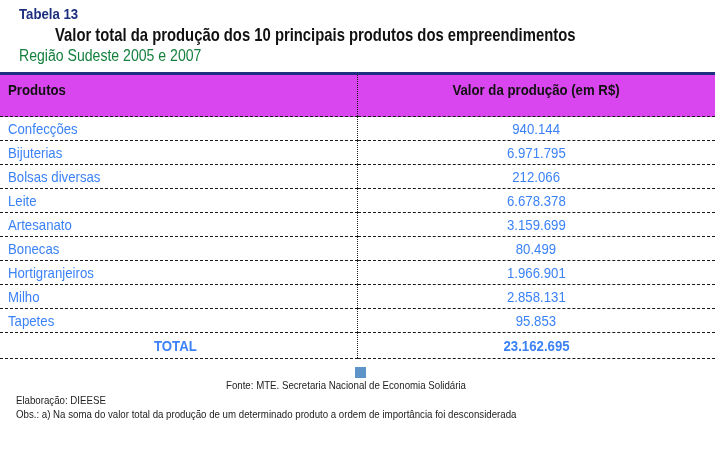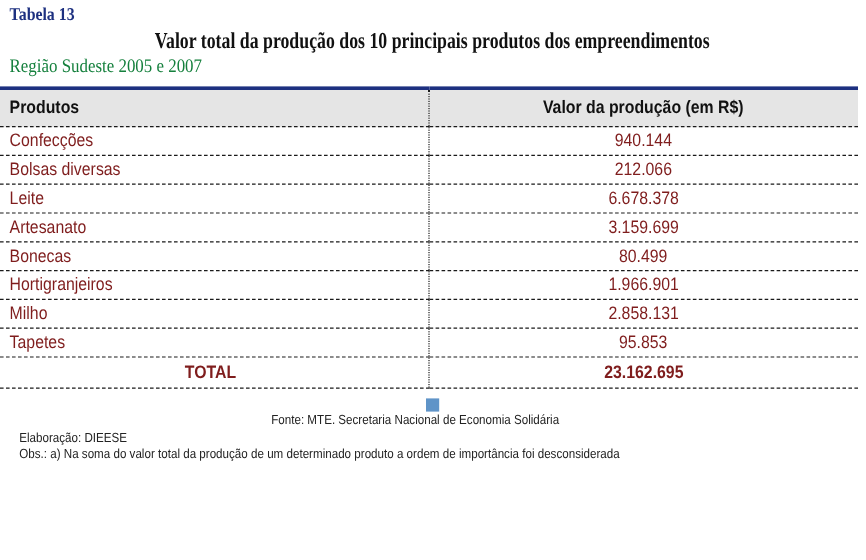--- a/index.html
+++ b/index.html
@@ -10,21 +10,21 @@
     color: #141414;
     overflow: hidden;
   }
   .page { position: relative; width: 722px; height: 467px; }
 
   
   .cx  { display: inline-block; transform: scaleX(0.78); transform-origin: 0 50%; white-space: nowrap; }
   .cx9 { display: inline-block; transform: scaleX(0.88); transform-origin: 0 50%; white-space: nowrap; }
   .cxc { display: inline-block; transform: scaleX(0.88); white-space: nowrap; } 
 
-  .head-block { padding: 4px 0 0 8px; font-family: Liberation Serif, serif; }
+  .head-block { padding: 4px 0 0 19px; }
   .table-label {
     color: #1d3080;
     font-size: 15px; font-weight: bold;
     line-height: 19px;
   }
   .doc-title {
     margin: 1px 0 0 0;
     font-size: 19px; font-weight: bold;
     line-height: 22px;
     color: #111111;
@@ -37,38 +37,38 @@
     color: #15803d;
   }
 
   table.data {
     margin-top: 7px;
     width: 715px;
     border-collapse: collapse;
     table-layout: fixed;
   }
   table.data thead th {
-    background: #e5e5e5;
+    background: #d946ef;
     border-top: 3px solid #1d3080;
     border-bottom: 1px dashed #1a1a1a;
     font-size: 15px; font-weight: bold;
-    padding: 6px 8px 7px 8px;
+    padding: 6px 8px 18px 8px;
     color: #111111;
   }
   table.data th.c1, table.data td.c1 { text-align: left; }
   table.data th.c2, table.data td.c2 {
     text-align: center;
     border-left: 1px dotted #1a1a1a;
   }
   table.data tbody td {
     font-size: 15px;
     padding: 3px 8px;
     border-bottom: 1px dashed #1a1a1a;
     line-height: 17px;
-    color: #7f1d1d;
+    color: #3b82f6;
   }
   table.data tr.total-row td { font-weight: bold; padding: 4px 8px; text-align: center; }
 
   .footnotes {
     margin: 8px 0 0 2px;
     font-size: 11px;
     line-height: 14.5px;
     color: #222222;
   }
   .fonte-line { display: flex; align-items: center; flex-direction: column; }
@@ -100,20 +100,24 @@
     <thead>
       <tr>
         <th class="c1"><span class="cx9">Produtos</span></th>
         <th class="c2"><span class="cxc">Valor da produção (em R$)</span></th>
       </tr>
     </thead>
     <tbody>
       <tr>
         <td class="c1"><span class="cx9">Confecções</span></td>
         <td class="c2"><span class="cxc">940.144</span></td>
+      </tr>
+      <tr>
+        <td class="c1"><span class="cx9">Bijuterias</span></td>
+        <td class="c2"><span class="cxc">6.971.795</span></td>
       </tr>
       <tr>
         <td class="c1"><span class="cx9">Bolsas diversas</span></td>
         <td class="c2"><span class="cxc">212.066</span></td>
       </tr>
       <tr>
         <td class="c1"><span class="cx9">Leite</span></td>
         <td class="c2"><span class="cxc">6.678.378</span></td>
       </tr>
       <tr>

